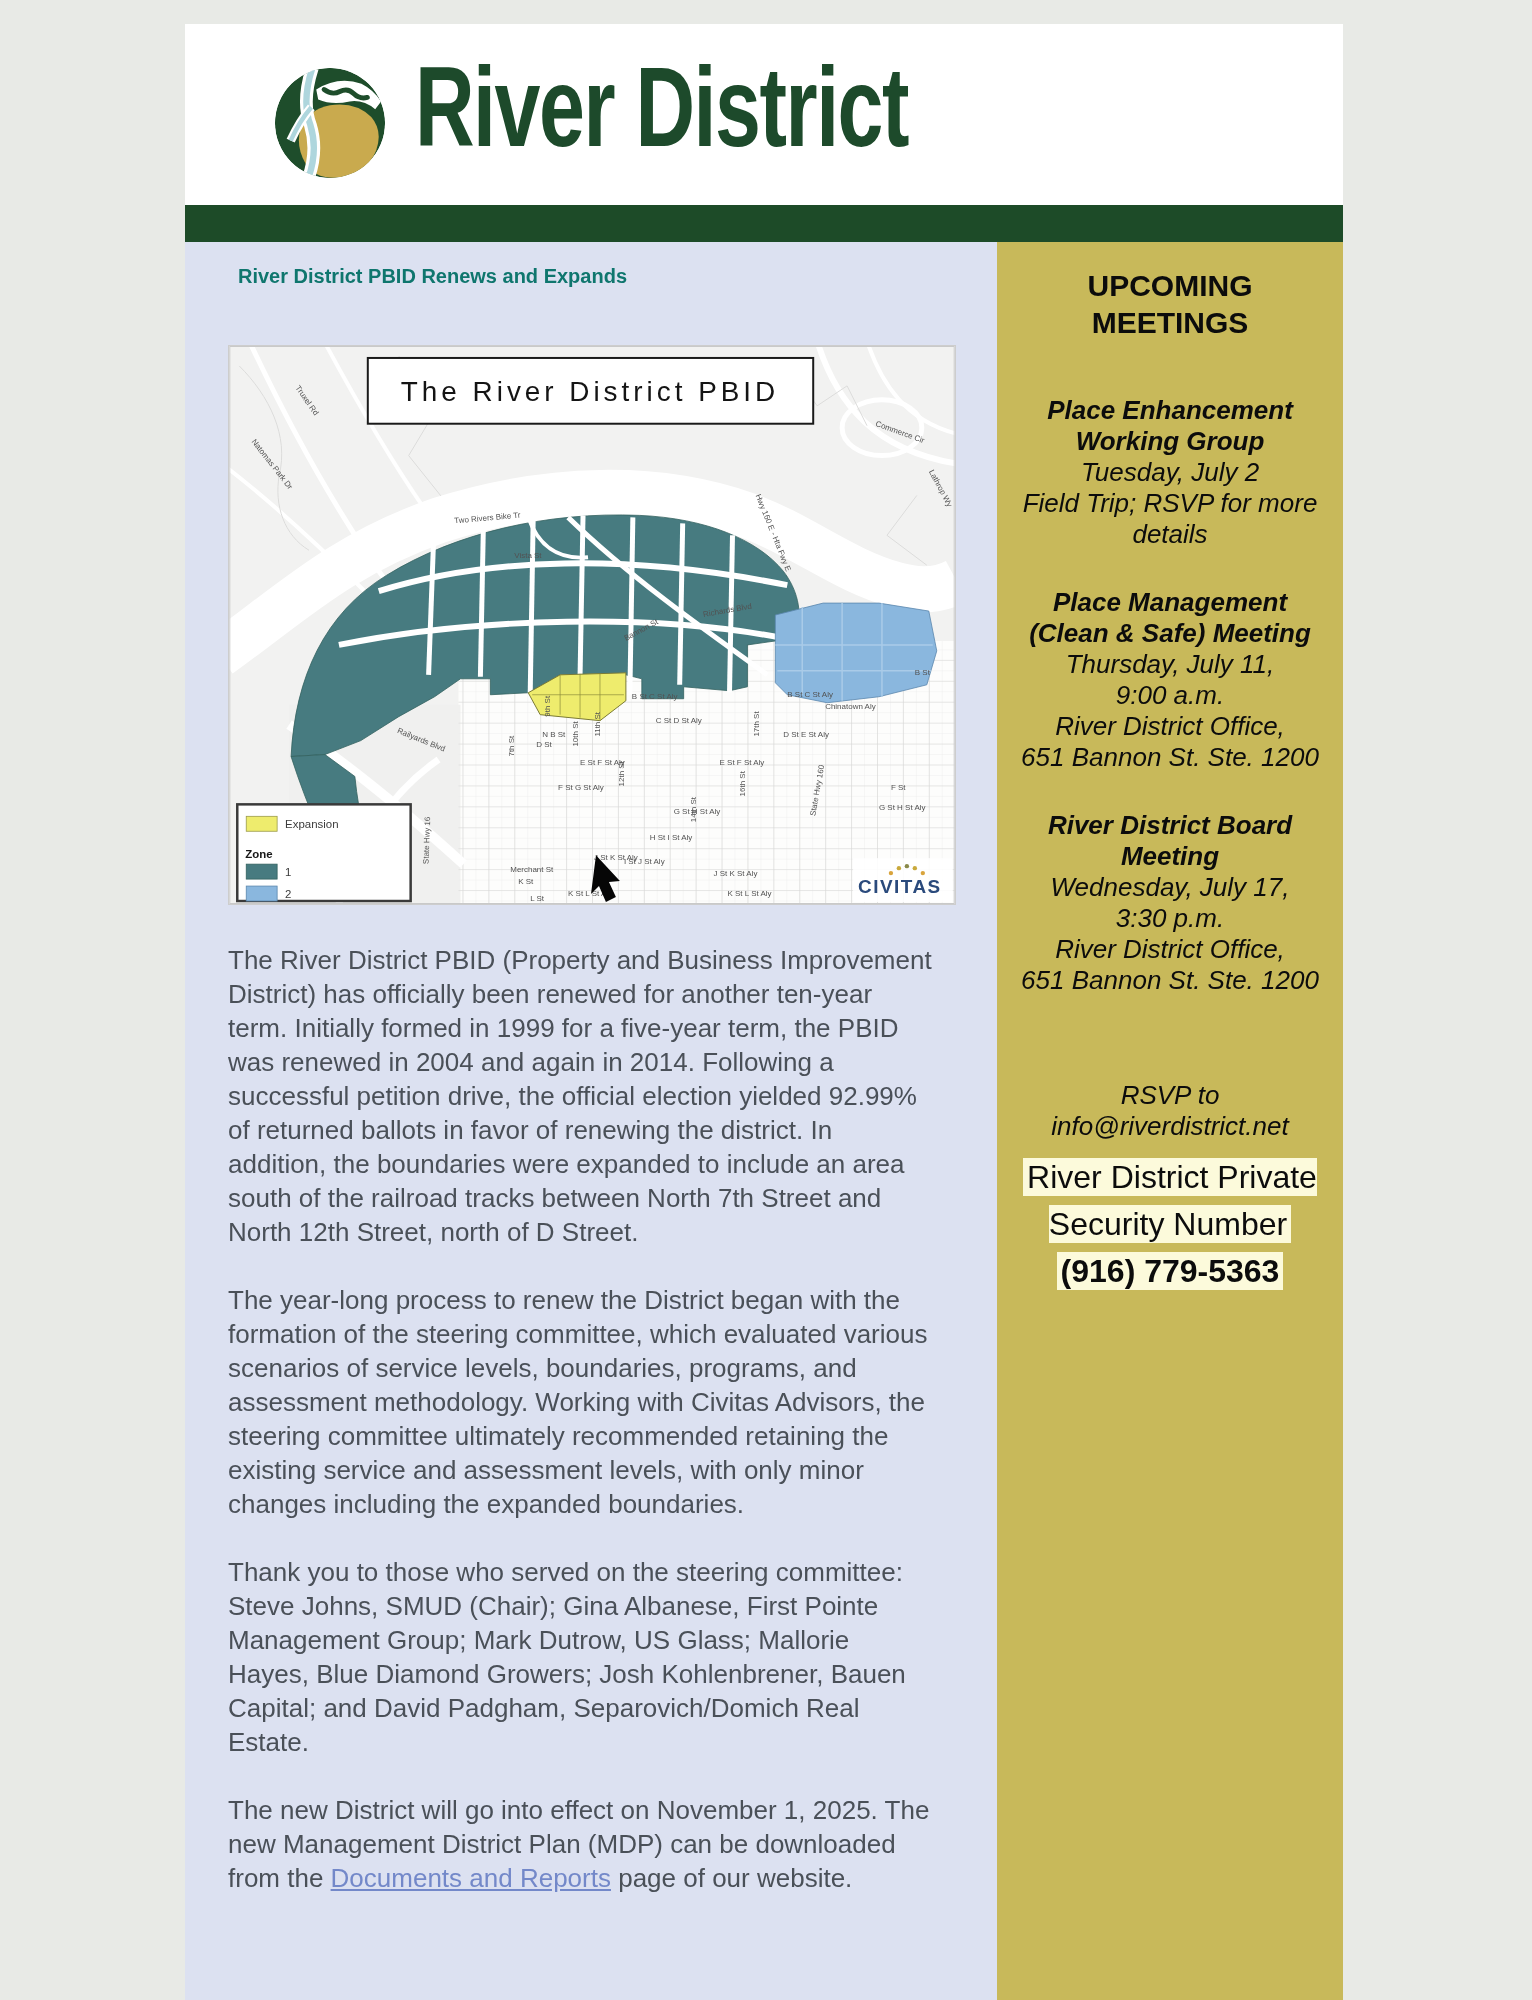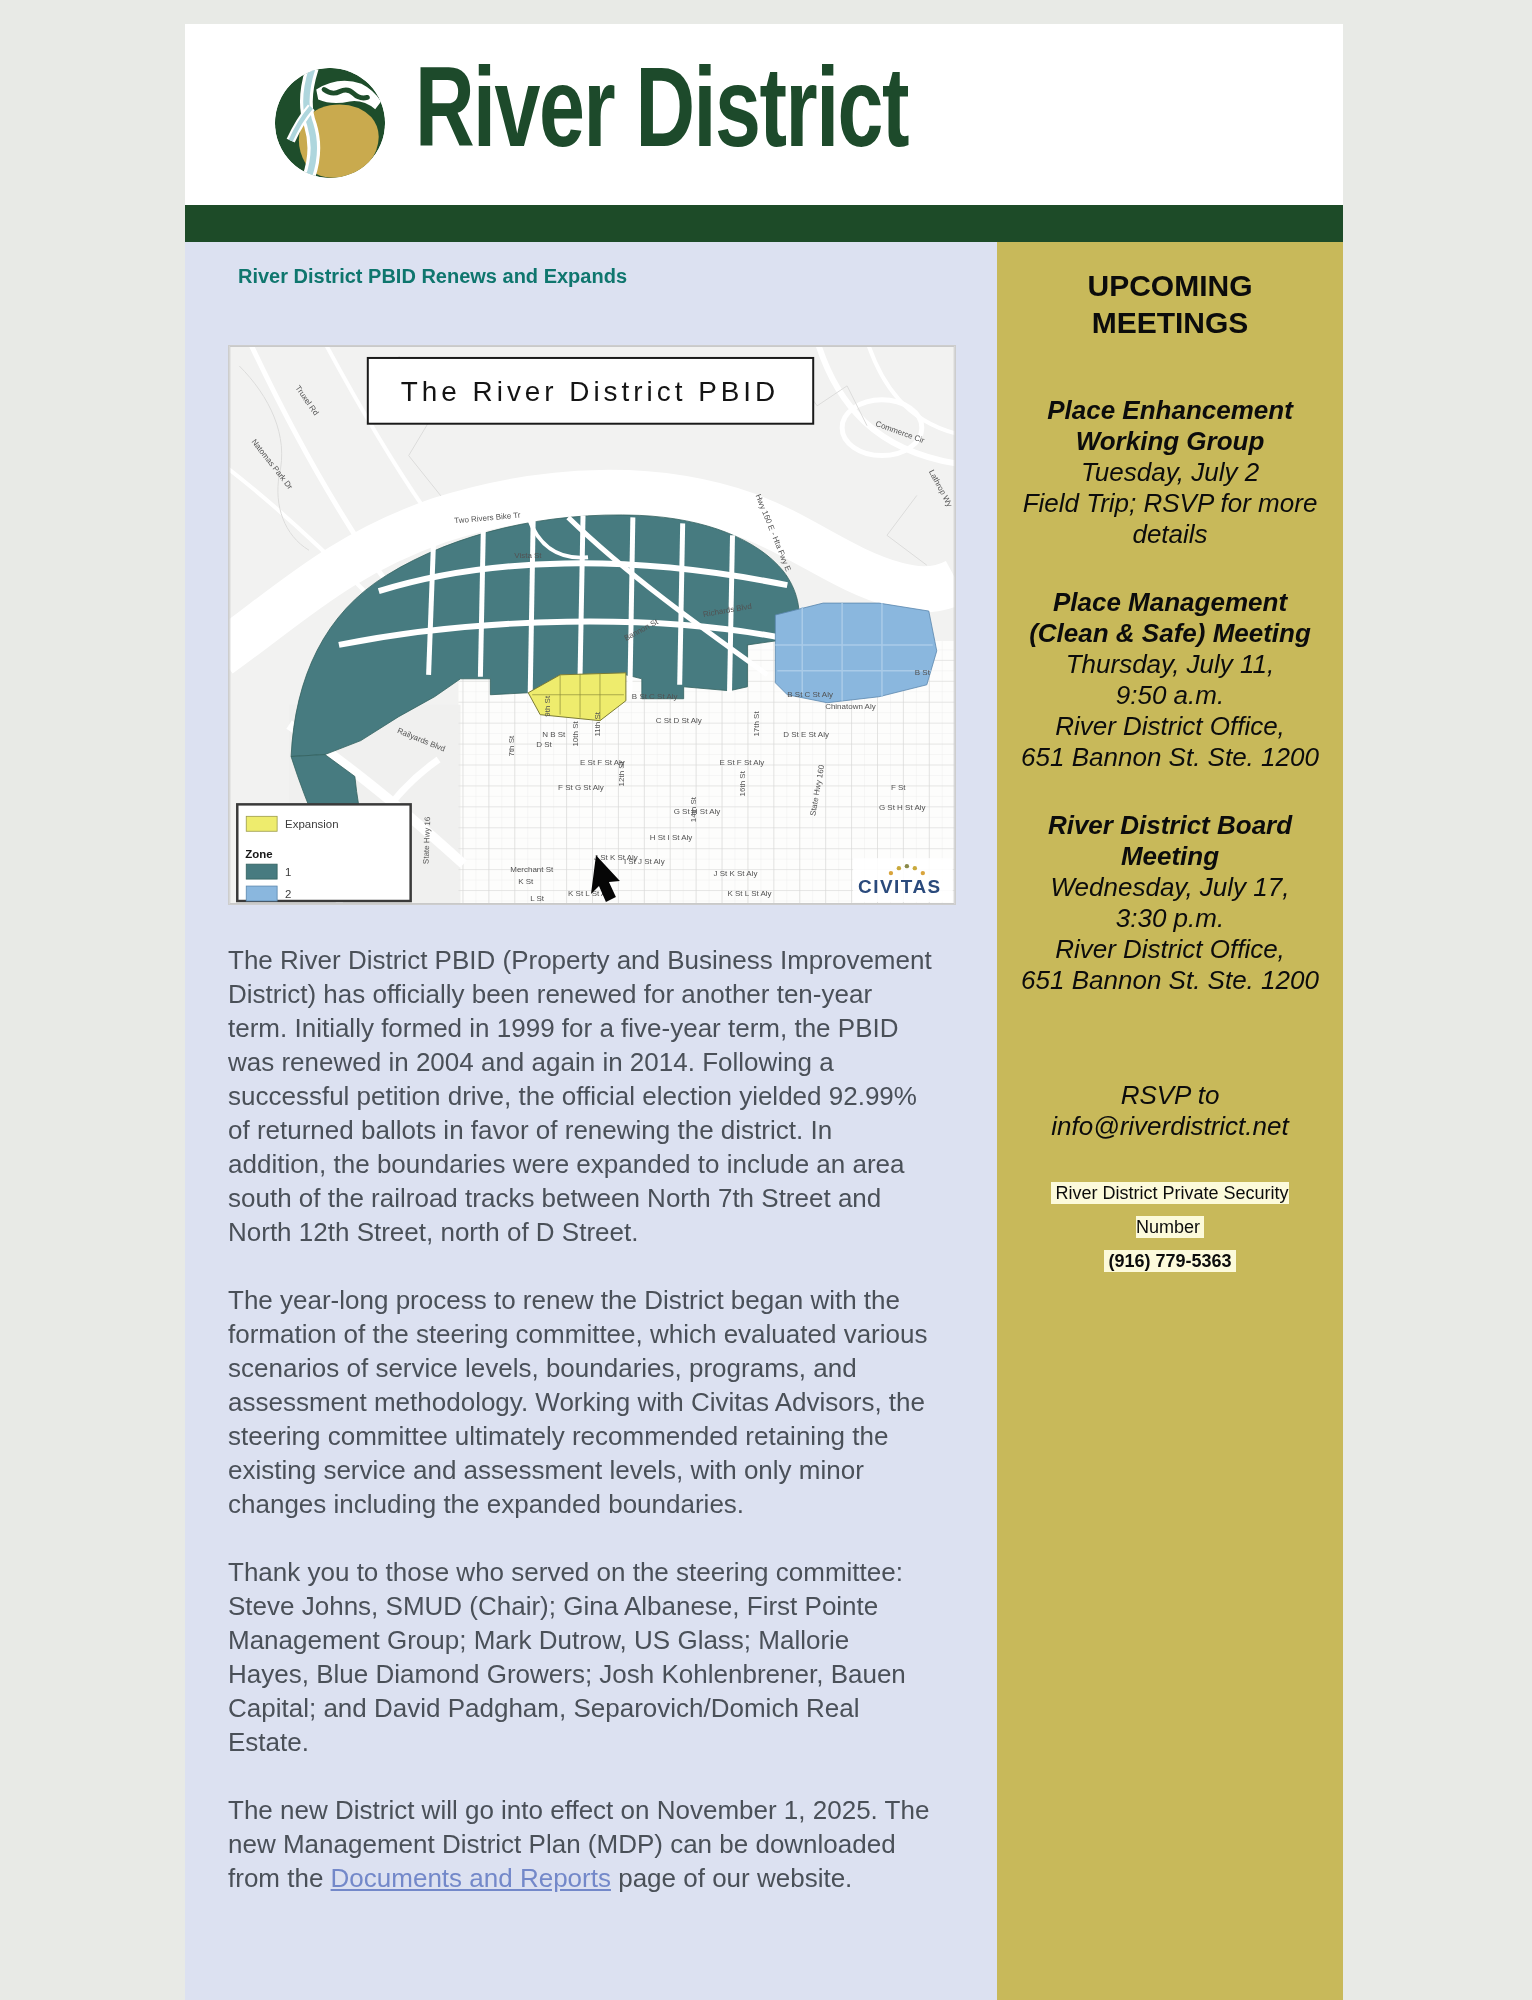--- a/index.html
+++ b/index.html
@@ -29,21 +29,21 @@
   .doc-link { color:#7388c9; text-decoration:underline; cursor:pointer; }
 
   
   .sidebar { flex:0 0 346px; background:#c8b95a; padding:13px 20px 60px; text-align:center; color:#0c0c0c; }
   .sidebar h2 { margin:12px auto; width:260px; font-size:30px; line-height:37px; font-weight:bold; }
   .meeting { font-style:italic; font-size:26px; line-height:31px; margin-top:37px; }
   .meeting.first { margin-top:54px; }
   .meeting-name { font-weight:bold; }
   .meeting-details { white-space:pre-line; }
   .rsvp { font-style:italic; font-size:26px; line-height:31px; margin-top:84px; white-space:pre-line; }
-  .security { margin-top:34px; font-size:18px; line-height:34px; font-style:normal; }
+  .security { margin-top:12px; font-size:32px; line-height:47px; font-style:normal; }
   .security .hl { background:#fcfadb; padding:1px 4px; }
   .security .phone { font-weight:bold; }
 
   
   .map-title-text { font-size:28px; letter-spacing:4px; fill:#141414; }
   .legend-text  { font-size:11.5px; fill:#3c3c3c; }
   .legend-title { font-size:11.5px; font-weight:bold; fill:#161616; }
   .civitas-text { font-size:19px; font-weight:bold; letter-spacing:1.5px; fill:#2a4a7c; }
   .street-label { font-size:8px; fill:#525252; }
 </style>
@@ -264,21 +264,21 @@
 
         <div class="meeting first">
           <div class="meeting-name">Place Enhancement Working Group</div>
           <div class="meeting-details">Tuesday, July 2
 Field Trip; RSVP for more details</div>
         </div>
 
         <div class="meeting">
           <div class="meeting-name">Place Management (Clean &amp; Safe) Meeting</div>
           <div class="meeting-details">Thursday, July 11,
-9:50 a.m.
+9:00 a.m.
 River District Office,
 651 Bannon St. Ste. 1200</div>
         </div>
 
         <div class="meeting">
           <div class="meeting-name">River District Board Meeting</div>
           <div class="meeting-details">Wednesday, July 17,
 3:30 p.m.
 River District Office,
 651 Bannon St. Ste. 1200</div>

